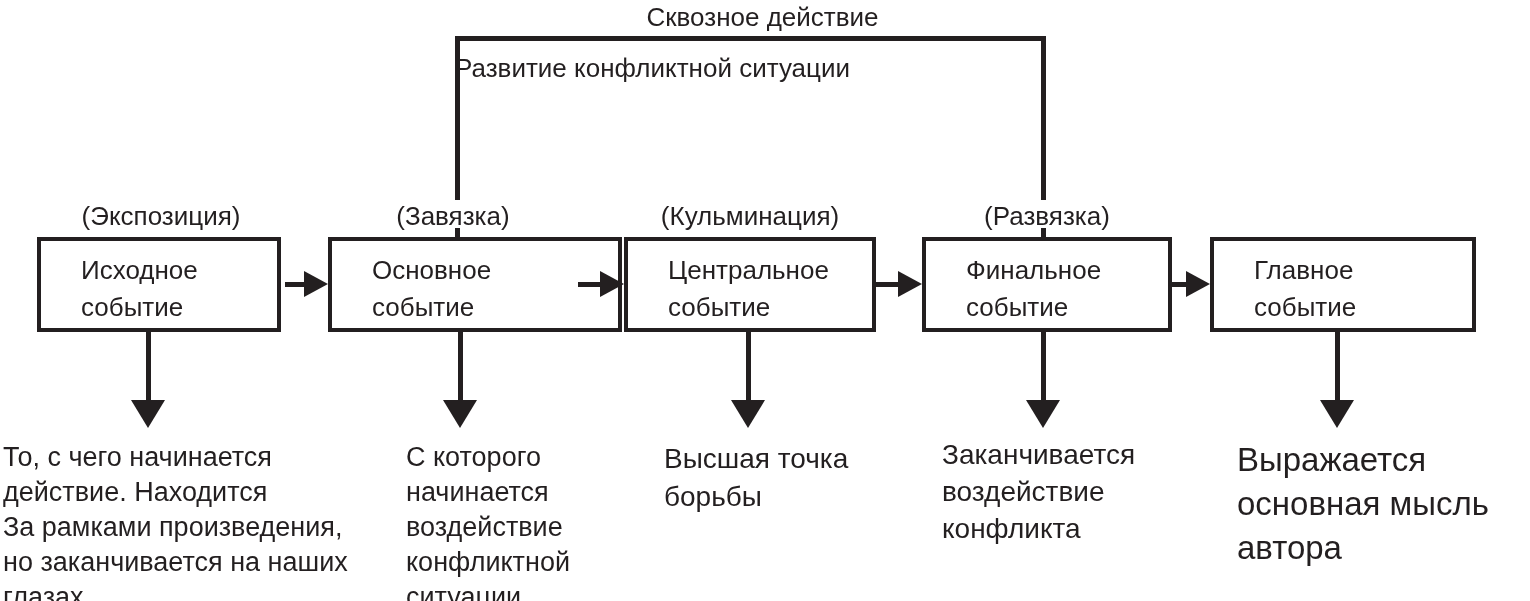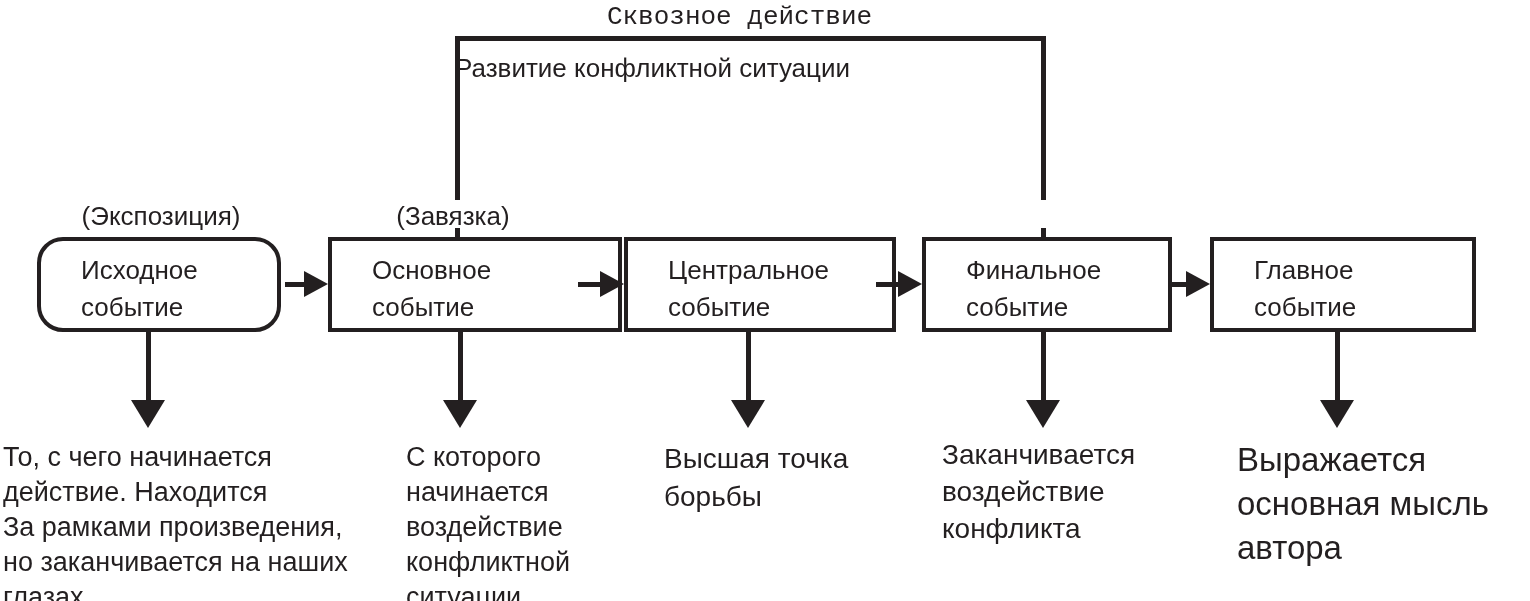--- a/index.html
+++ b/index.html
@@ -8,22 +8,22 @@
   body { font-family: "Liberation Sans", sans-serif; color: var(--ink); }
   .canvas {
     position: relative;
     width: 1530px;
     height: 601px;
     background: #ffffff;
     overflow: hidden;
   }
   
   .title {
-    position: absolute; left: 444px; top: 2px; width: 591px;
-    text-align: center; font-size: 26px; font-family: Liberation Mono, monospace;
+    position: absolute; left: 467px; top: 2px; width: 591px;
+    text-align: center; font-size: 26px;
   }
   .bracket {
     position: absolute; left: 455px; top: 36px; width: 591px; height: 164px;
     border-top: 5px solid var(--ink);
     border-left: 5px solid var(--ink);
     border-right: 5px solid var(--ink);
   }
   .subtitle {
     position: absolute; left: 455px; top: 53px; width: 591px;
     font-size: 26px;
@@ -40,23 +40,23 @@
   .l4 { left: 922px; width: 250px; }
 
   
   .box {
     position: absolute; top: 237px; height: 95px;
     border: 4px solid var(--ink); background: #fff;
     padding: 11px 0 0 40px;
     font-size: 26px; line-height: 37px;
     white-space: pre-line;
   }
-  .b1 { left: 37px;   width: 244px; border-radius: 26px; }
+  .b1 { left: 37px;   width: 244px; }
   .b2 { left: 328px;  width: 294px; }
-  .b3 { left: 624px;  width: 272px; }
+  .b3 { left: 624px;  width: 252px; }
   .b4 { left: 922px;  width: 250px; }
   .b5 { left: 1210px; width: 266px; }
 
   
   .harrow { position: absolute; top: 271px; height: 27px; }
   .ha1 { left: 285px;  width: 43px; }
   .ha2 { left: 578px;  width: 46px; }
   .ha3 { left: 876px;  width: 46px; }
   .ha4 { left: 1172px; width: 38px; }
   .harrow .shaft {
@@ -102,20 +102,22 @@
 <div class="canvas">
 
   <div class="title">Сквозное действие</div>
   <div class="bracket"></div>
   <div class="subtitle">Развитие конфликтной ситуации</div>
   <div class="tick t-left"></div>
   <div class="tick t-right"></div>
 
   <div class="stage-label l2">(Завязка)</div>
   <div class="stage-label l1">(Экспозиция)</div>
+  <div class="stage-label l3">(Кульминация)</div>
+  <div class="stage-label l4">(Развязка)</div>
 
   <div class="box b1">Исходное
 событие</div>
   <div class="box b2">Основное
 событие</div>
   <div class="box b3">Центральное
 событие</div>
   <div class="box b4">Финальное
 событие</div>
   <div class="box b5">Главное

